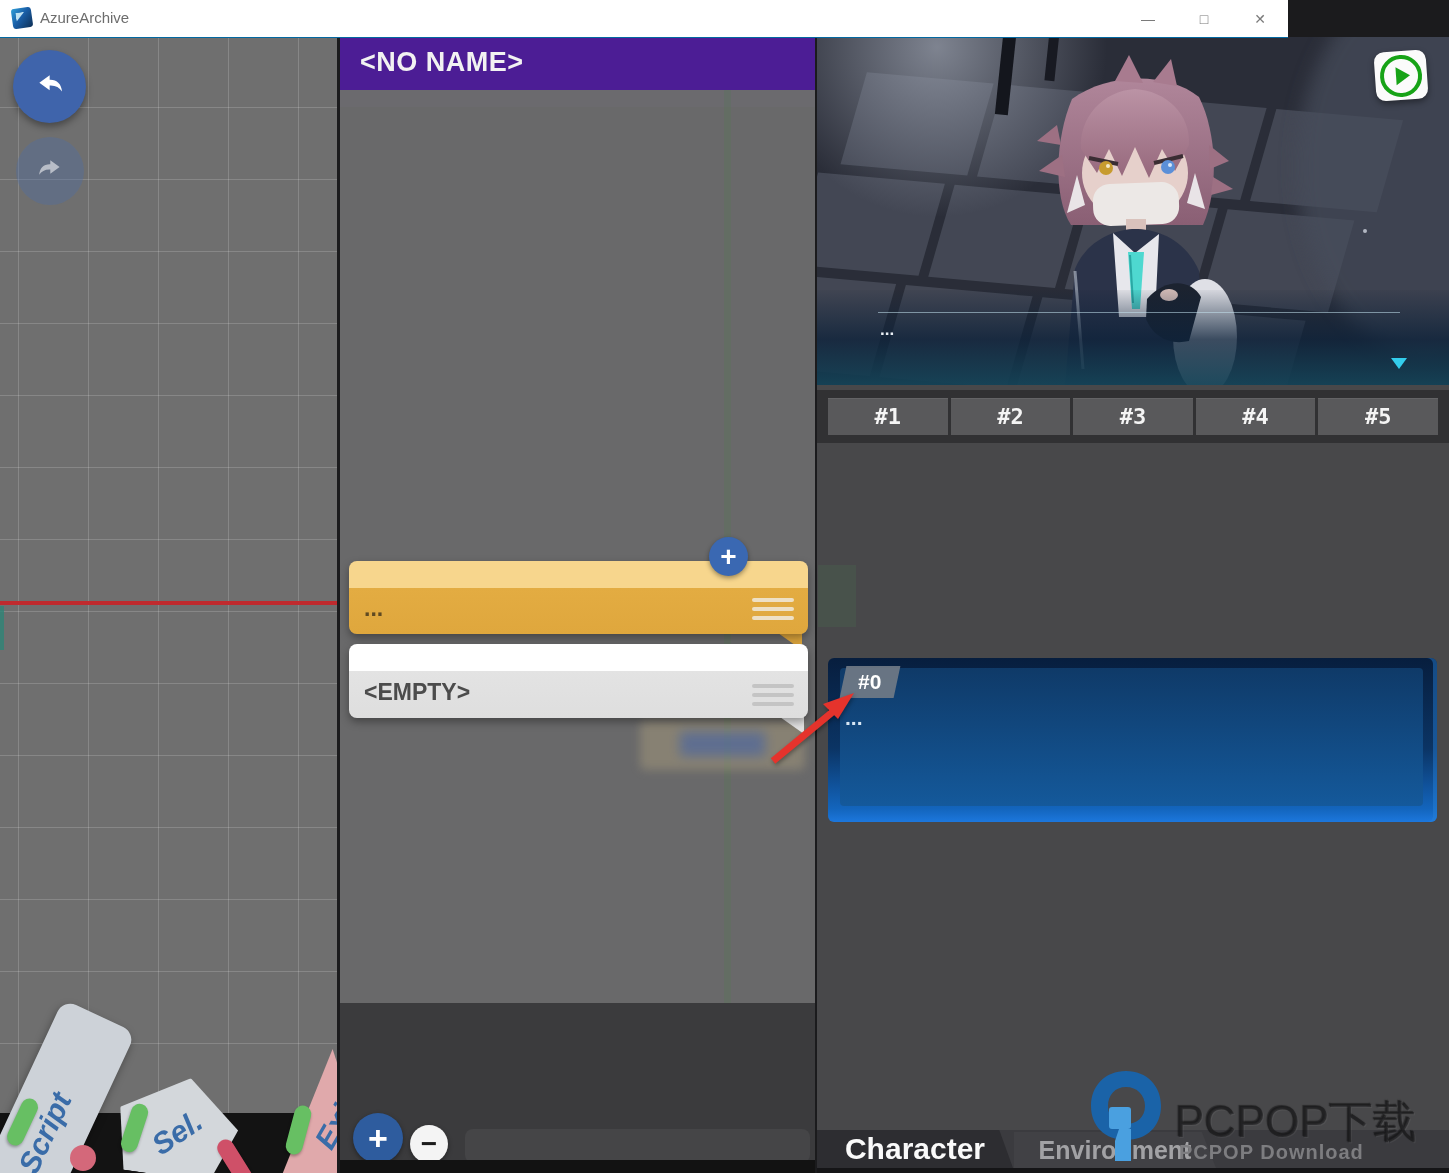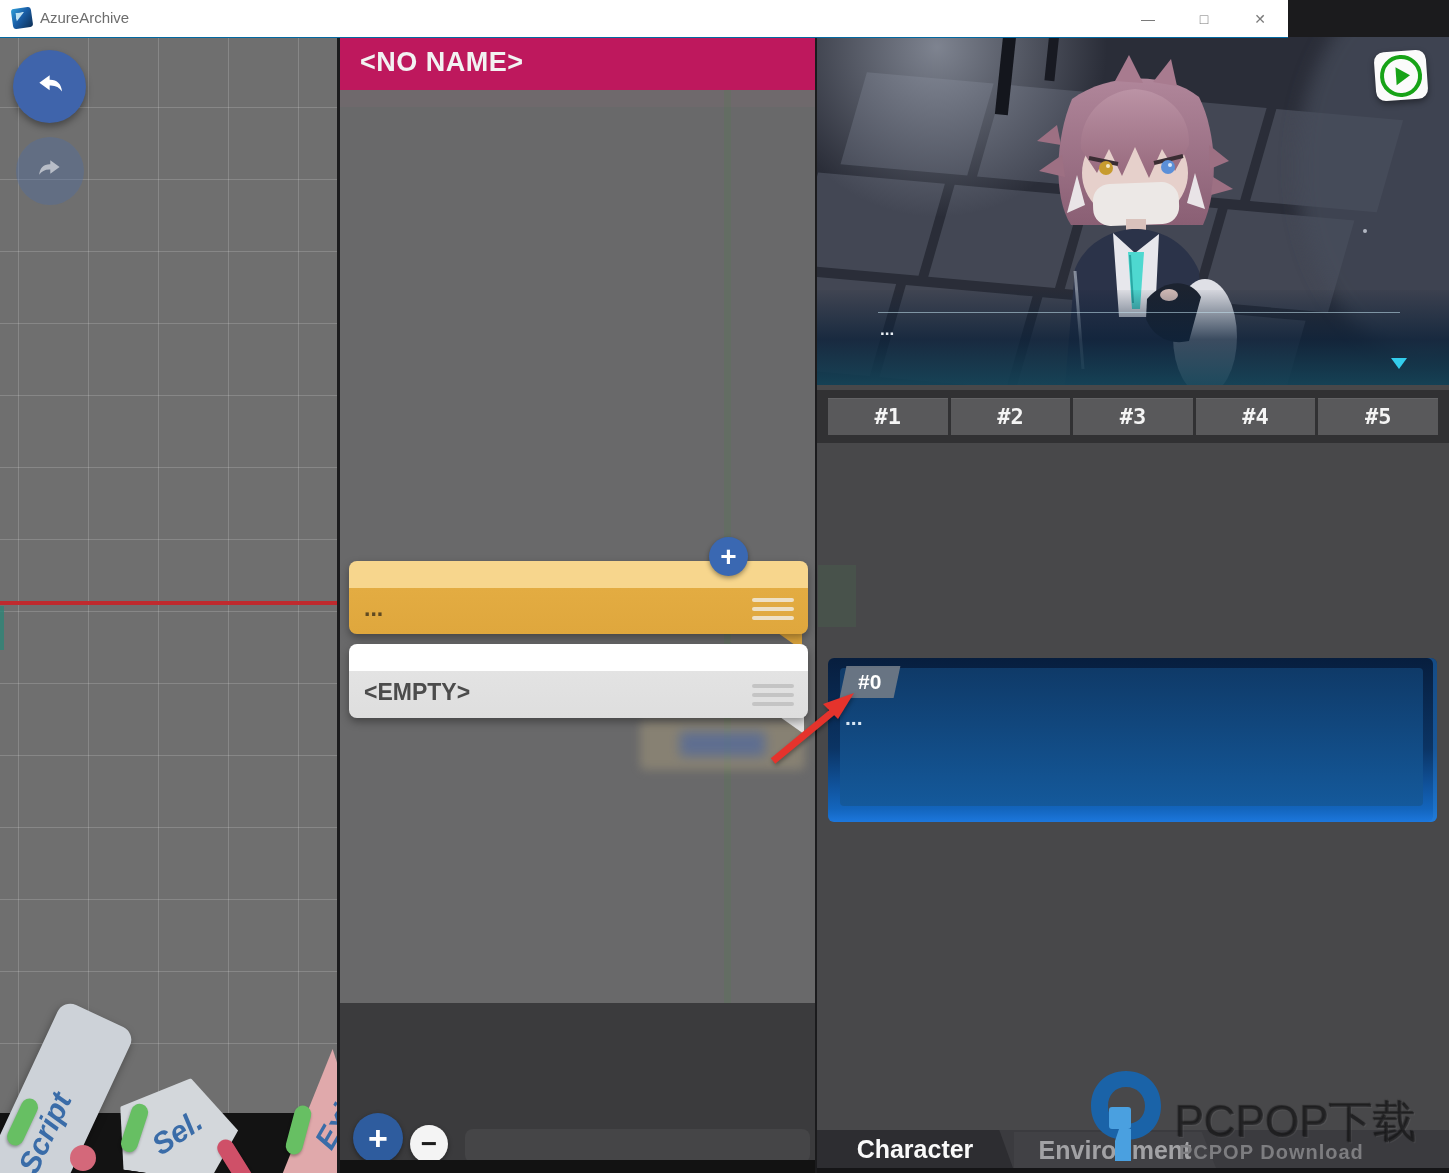--- a/index.html
+++ b/index.html
@@ -42,21 +42,21 @@
             clip-path:polygon(55% 0,100% 100%,0 100%);}
   .card-exi .lbl{position:absolute;left:56%;top:62%;transform:translate(-50%,-50%) rotate(-60deg);}
   .lbl{font-weight:bold;font-style:italic;font-size:30px;color:#3a6ca8;white-space:nowrap;}
   .pill{position:absolute;width:17px;height:50px;border-radius:9px;box-shadow:0 2px 3px rgba(0,0,0,.3);}
   .pill.green{background:#67bf63;}
   .pill.red{background:#cf5068;}
   .dot-pink{position:absolute;left:70px;top:1108px;width:26px;height:26px;border-radius:50%;background:#d4687a;}
 
   
   .script-panel{position:absolute;left:340px;top:37px;width:475px;height:1136px;overflow:hidden;}
-  .sp-header{position:absolute;left:0;top:0;width:100%;height:70px;background:#be185d;}
+  .sp-header{position:absolute;left:0;top:0;width:100%;height:70px;background:#4c1d95;}
   .sp-header .t{position:absolute;left:20px;top:10px;font-size:27px;font-weight:bold;color:#f2f2f2;letter-spacing:.5px;}
   .sp-body{position:absolute;left:0;top:53px;width:100%;height:913px;background:rgba(108,108,108,.97);}
   .sp-greenline{position:absolute;left:384px;top:0;width:7px;height:100%;background:rgba(70,130,70,.18);}
   .sp-artifact{position:absolute;left:300px;top:630px;width:165px;height:50px;background:rgba(205,185,135,.30);
                filter:blur(5px);border-radius:6px;}
   .sp-artifact i{position:absolute;left:40px;top:12px;width:85px;height:24px;background:rgba(60,95,170,.55);
                filter:blur(3px);display:block;}
   .sp-footer{position:absolute;left:0;top:966px;width:100%;height:157px;background:#3b3b3d;}
   .sp-footer .tray{position:absolute;left:125px;top:126px;width:345px;height:34px;background:#454547;border-radius:8px;}
   .btn-circle{position:absolute;border-radius:50%;display:flex;align-items:center;justify-content:center;
@@ -112,21 +112,21 @@
   .slot-inner{position:absolute;left:12px;top:10px;right:14px;bottom:16px;border-radius:4px;
     background:linear-gradient(180deg,#0f3a68 0%,#14599b 100%);}
   .slot-label{position:absolute;left:15px;top:8px;width:54px;height:32px;background:rgba(112,122,133,.92);
     transform:skewX(-12deg);display:flex;align-items:center;justify-content:center;}
   .slot-label span{transform:skewX(12deg);color:#fff;font-weight:bold;font-size:21px;}
   .slot-dots{position:absolute;left:17px;top:48px;color:#d7e7f5;font-size:21px;font-weight:bold;}
 
   .bottom-tabbar{position:absolute;left:0;top:1093px;width:100%;height:38px;background:#3b3b3f;}
   .tab-character{position:absolute;left:0;top:0;width:196px;height:38px;background:#2d2d31;
     clip-path:polygon(0 0,93% 0,100% 100%,0 100%);display:flex;align-items:center;justify-content:center;
-    color:#fafafa;font-weight:bold;font-size:25px;}
+    color:#fafafa;font-weight:bold;font-size:30px;}
   .tab-environment{position:absolute;left:197px;top:2px;width:202px;height:36px;background:#414145;
     clip-path:polygon(0 0,93% 0,100% 100%,0 100%);display:flex;align-items:center;justify-content:center;
     color:#a2a2a5;font-weight:bold;font-size:25px;}
   .bottom-strip{position:absolute;left:0;top:1131px;width:100%;height:5px;background:#151517;}
 
   .watermark{position:absolute;left:270px;top:1032px;width:370px;height:104px;z-index:60;pointer-events:none;}
   .wm-title{position:absolute;left:88px;top:24px;font-size:44px;font-weight:normal;white-space:nowrap;
     color:rgba(22,22,24,.55);text-shadow:1px 1px 0 rgba(255,255,255,.05),-1px -1px 1px rgba(0,0,0,.45);}
   .wm-sub{position:absolute;left:92px;top:72px;font-size:20px;font-weight:bold;color:#7d7d80;letter-spacing:1px;}
 

